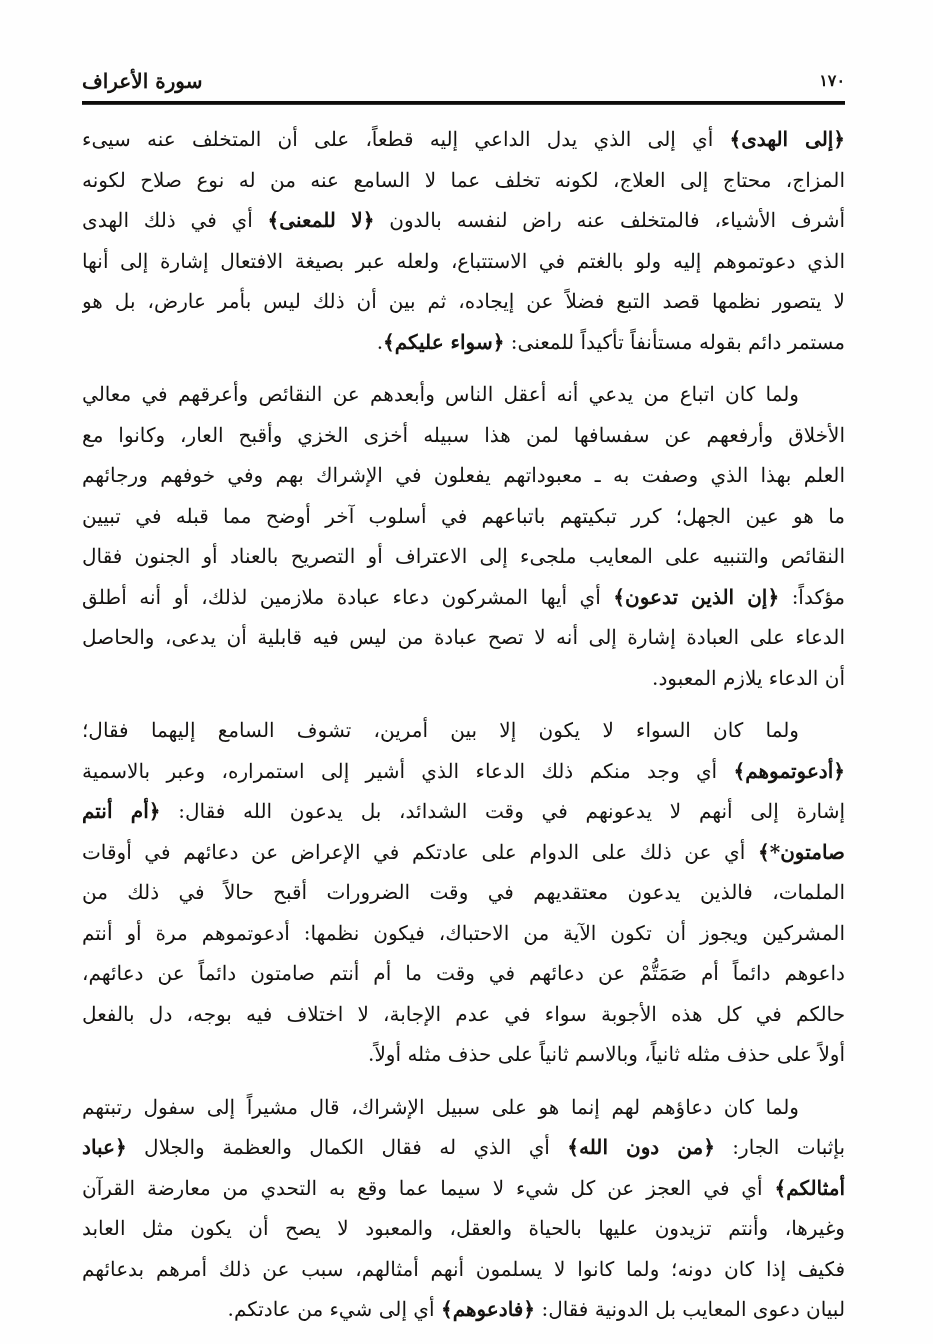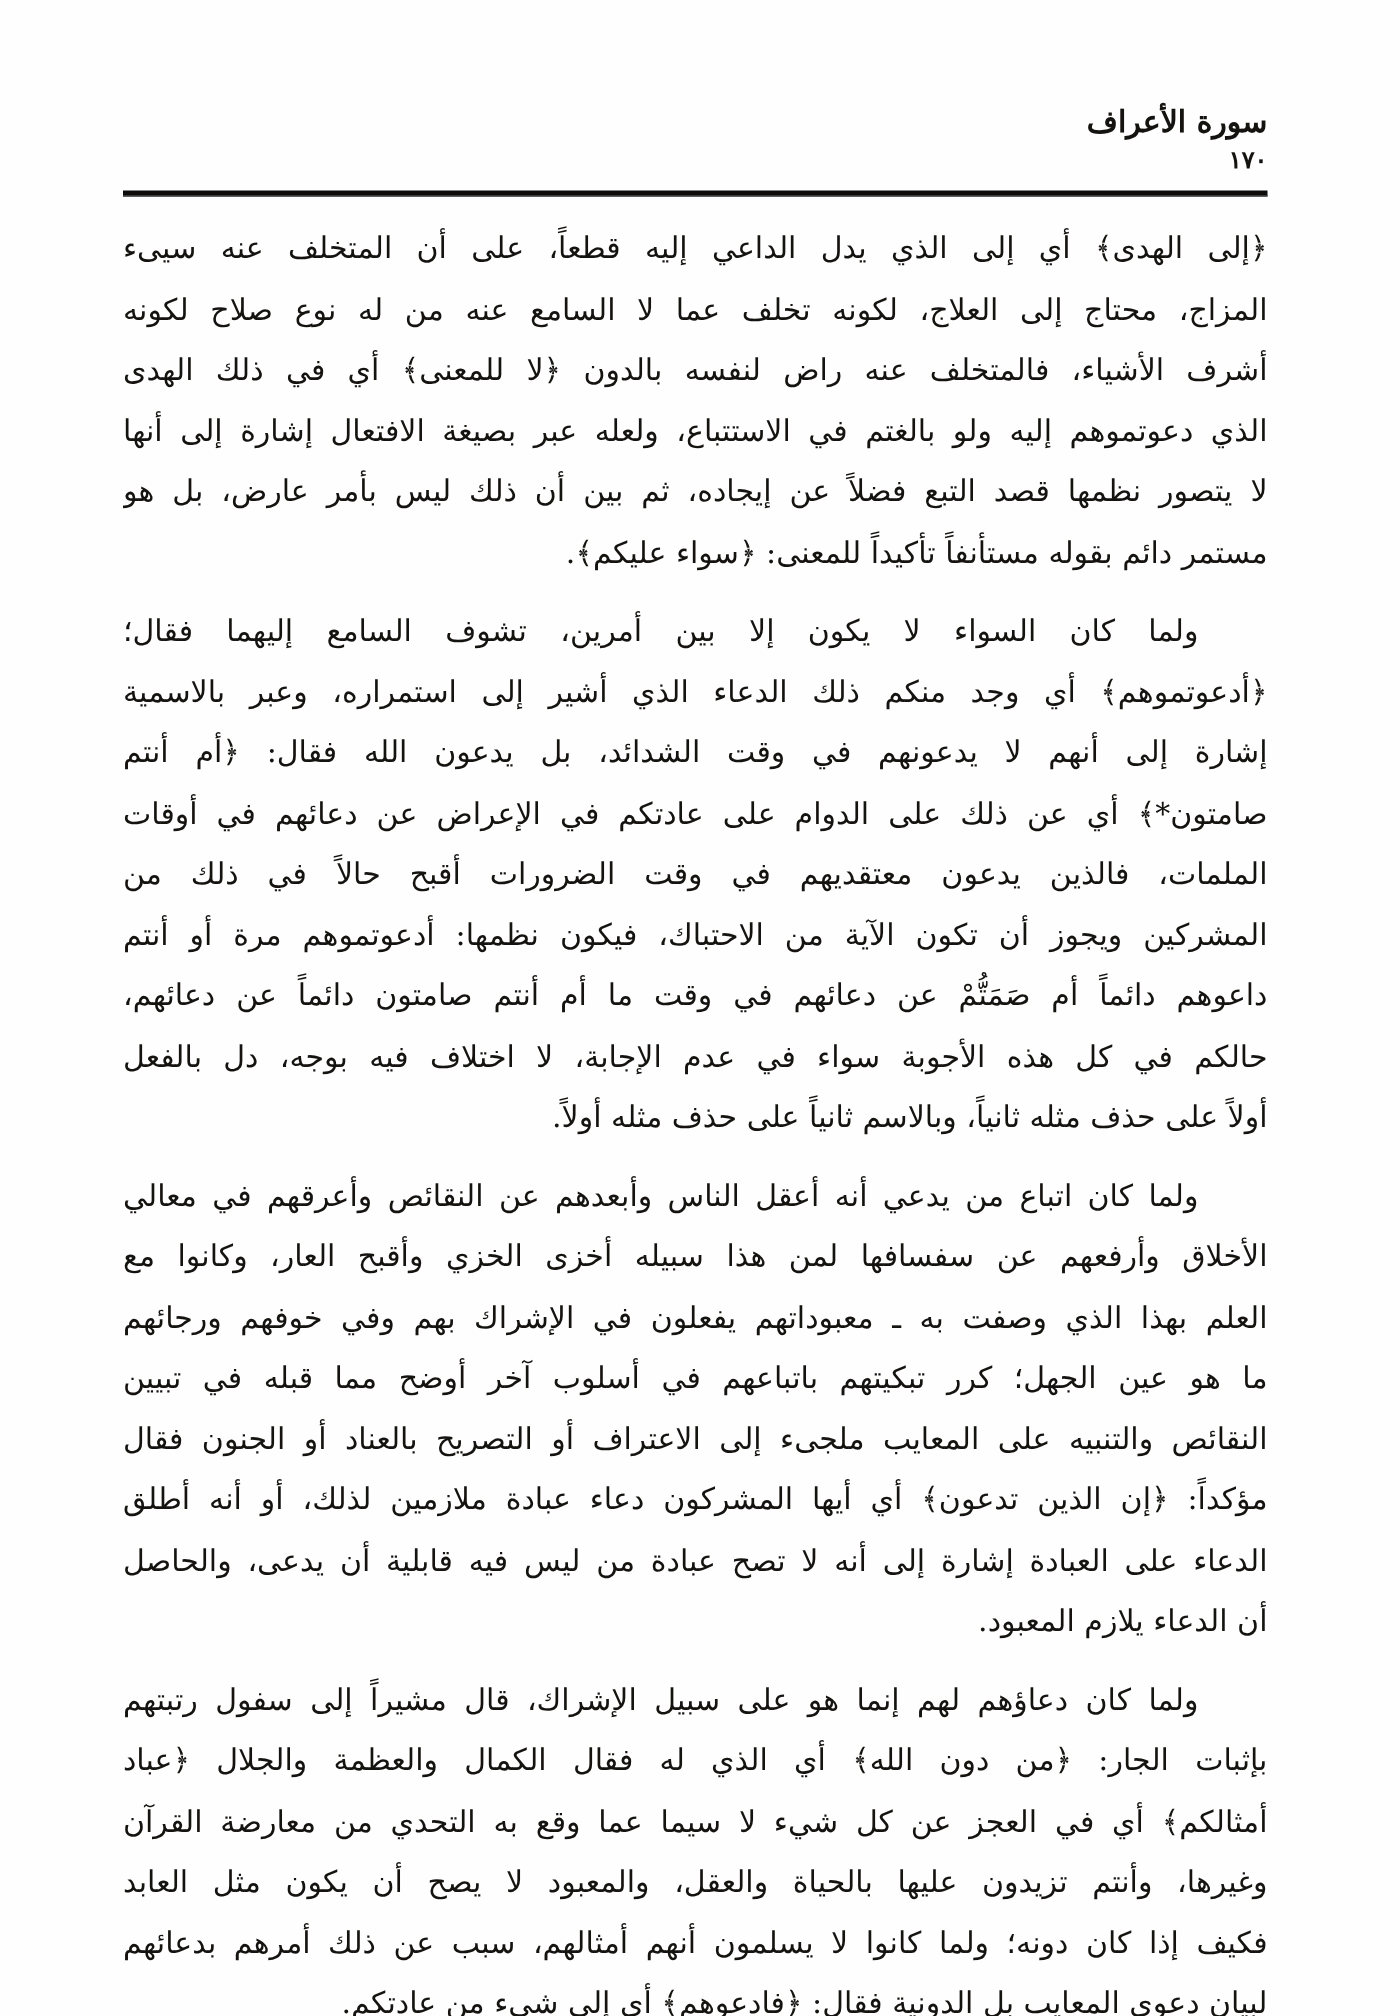--- a/index.html
+++ b/index.html
@@ -19,21 +19,20 @@
     overflow: hidden;
   }
   .header {
     display: flex;
     direction: ltr;
     justify-content: space-between;
     align-items: flex-end;
     font-weight: bold;
     font-size: 20px;
     line-height: 26px;
-    flex-direction: column;
   }
   .header .title { direction: rtl; }
   .header .pagenum {
     direction: rtl;
     font-size: 16px;
     padding-left: 2px;
   }
   .rule {
     height: 3px;
     background: #0d0c0a;
@@ -52,60 +51,60 @@
     text-align: justify;
     text-align-last: justify;
     text-justify: inter-word;
     overflow: hidden;
   }
   .para.indent .line:first-child { padding-right: 46px; }
   .line.lastline {
     text-align: left;
     text-align-last: right;
   }
-  .seg.bold { font-weight: normal; }
+  .seg.bold { font-weight: bold; }
 </style>
 </head>
 <body>
 
 <div class="page">
   <div class="header">
     <span class="title">سورة الأعراف</span>
     <span class="pagenum">١٧٠</span>
   </div>
   <div class="rule"></div>
   <div class="body-text">
       <div class="para">
         <div class="line"><span class="seg bold">﴿إلى الهدى﴾</span><span class="seg"> أي إلى الذي يدل الداعي إليه قطعاً، على أن المتخلف عنه سيىء</span></div>
         <div class="line"><span class="seg">المزاج، محتاج إلى العلاج، لكونه تخلف عما لا السامع عنه من له نوع صلاح لكونه</span></div>
         <div class="line"><span class="seg">أشرف الأشياء، فالمتخلف عنه راض لنفسه بالدون </span><span class="seg bold">﴿لا للمعنى﴾</span><span class="seg"> أي في ذلك الهدى</span></div>
         <div class="line"><span class="seg">الذي دعوتموهم إليه ولو بالغتم في الاستتباع، ولعله عبر بصيغة الافتعال إشارة إلى أنها</span></div>
         <div class="line"><span class="seg">لا يتصور نظمها قصد التبع فضلاً عن إيجاده، ثم بين أن ذلك ليس بأمر عارض، بل هو</span></div>
         <div class="line lastline"><span class="seg">مستمر دائم بقوله مستأنفاً تأكيداً للمعنى: </span><span class="seg bold">﴿سواء عليكم﴾</span><span class="seg">.</span></div>
       </div>
       <div class="para indent">
+        <div class="line"><span class="seg">ولما كان اتباع من يدعي أنه أعقل الناس وأبعدهم عن النقائص وأعرقهم في معالي</span></div>
+        <div class="line"><span class="seg">الأخلاق وأرفعهم عن سفسافها لمن هذا سبيله أخزى الخزي وأقبح العار، وكانوا مع</span></div>
+        <div class="line"><span class="seg">العلم بهذا الذي وصفت به ـ معبوداتهم يفعلون في الإشراك بهم وفي خوفهم ورجائهم</span></div>
+        <div class="line"><span class="seg">ما هو عين الجهل؛ كرر تبكيتهم باتباعهم في أسلوب آخر أوضح مما قبله في تبيين</span></div>
+        <div class="line"><span class="seg">النقائص والتنبيه على المعايب ملجىء إلى الاعتراف أو التصريح بالعناد أو الجنون فقال</span></div>
+        <div class="line"><span class="seg">مؤكداً: </span><span class="seg bold">﴿إن الذين تدعون﴾</span><span class="seg"> أي أيها المشركون دعاء عبادة ملازمين لذلك، أو أنه أطلق</span></div>
+        <div class="line"><span class="seg">الدعاء على العبادة إشارة إلى أنه لا تصح عبادة من ليس فيه قابلية أن يدعى، والحاصل</span></div>
+        <div class="line lastline"><span class="seg">أن الدعاء يلازم المعبود.</span></div>
+      </div>
+      <div class="para indent">
         <div class="line"><span class="seg">ولما كان السواء لا يكون إلا بين أمرين، تشوف السامع إليهما فقال؛</span></div>
         <div class="line"><span class="seg bold">﴿أدعوتموهم﴾</span><span class="seg"> أي وجد منكم ذلك الدعاء الذي أشير إلى استمراره، وعبر بالاسمية</span></div>
         <div class="line"><span class="seg">إشارة إلى أنهم لا يدعونهم في وقت الشدائد، بل يدعون الله فقال: </span><span class="seg bold">﴿أم أنتم</span></div>
         <div class="line"><span class="seg bold">صامتون*﴾</span><span class="seg"> أي عن ذلك على الدوام على عادتكم في الإعراض عن دعائهم في أوقات</span></div>
         <div class="line"><span class="seg">الملمات، فالذين يدعون معتقديهم في وقت الضرورات أقبح حالاً في ذلك من</span></div>
         <div class="line"><span class="seg">المشركين ويجوز أن تكون الآية من الاحتباك، فيكون نظمها: أدعوتموهم مرة أو أنتم</span></div>
         <div class="line"><span class="seg">داعوهم دائماً أم صَمَتُّمْ عن دعائهم في وقت ما أم أنتم صامتون دائماً عن دعائهم،</span></div>
         <div class="line"><span class="seg">حالكم في كل هذه الأجوبة سواء في عدم الإجابة، لا اختلاف فيه بوجه، دل بالفعل</span></div>
         <div class="line lastline"><span class="seg">أولاً على حذف مثله ثانياً، وبالاسم ثانياً على حذف مثله أولاً.</span></div>
-      </div>
-      <div class="para indent">
-        <div class="line"><span class="seg">ولما كان اتباع من يدعي أنه أعقل الناس وأبعدهم عن النقائص وأعرقهم في معالي</span></div>
-        <div class="line"><span class="seg">الأخلاق وأرفعهم عن سفسافها لمن هذا سبيله أخزى الخزي وأقبح العار، وكانوا مع</span></div>
-        <div class="line"><span class="seg">العلم بهذا الذي وصفت به ـ معبوداتهم يفعلون في الإشراك بهم وفي خوفهم ورجائهم</span></div>
-        <div class="line"><span class="seg">ما هو عين الجهل؛ كرر تبكيتهم باتباعهم في أسلوب آخر أوضح مما قبله في تبيين</span></div>
-        <div class="line"><span class="seg">النقائص والتنبيه على المعايب ملجىء إلى الاعتراف أو التصريح بالعناد أو الجنون فقال</span></div>
-        <div class="line"><span class="seg">مؤكداً: </span><span class="seg bold">﴿إن الذين تدعون﴾</span><span class="seg"> أي أيها المشركون دعاء عبادة ملازمين لذلك، أو أنه أطلق</span></div>
-        <div class="line"><span class="seg">الدعاء على العبادة إشارة إلى أنه لا تصح عبادة من ليس فيه قابلية أن يدعى، والحاصل</span></div>
-        <div class="line lastline"><span class="seg">أن الدعاء يلازم المعبود.</span></div>
       </div>
       <div class="para indent">
         <div class="line"><span class="seg">ولما كان دعاؤهم لهم إنما هو على سبيل الإشراك، قال مشيراً إلى سفول رتبتهم</span></div>
         <div class="line"><span class="seg">بإثبات الجار: </span><span class="seg bold">﴿من دون الله﴾</span><span class="seg"> أي الذي له فقال الكمال والعظمة والجلال </span><span class="seg bold">﴿عباد</span></div>
         <div class="line"><span class="seg bold">أمثالكم﴾</span><span class="seg"> أي في العجز عن كل شيء لا سيما عما وقع به التحدي من معارضة القرآن</span></div>
         <div class="line"><span class="seg">وغيرها، وأنتم تزيدون عليها بالحياة والعقل، والمعبود لا يصح أن يكون مثل العابد</span></div>
         <div class="line"><span class="seg">فكيف إذا كان دونه؛ ولما كانوا لا يسلمون أنهم أمثالهم، سبب عن ذلك أمرهم بدعائهم</span></div>
         <div class="line lastline"><span class="seg">لبيان دعوى المعايب بل الدونية فقال: </span><span class="seg bold">﴿فادعوهم﴾</span><span class="seg"> أي إلى شيء من عادتكم.</span></div>
       </div>
     </div>

